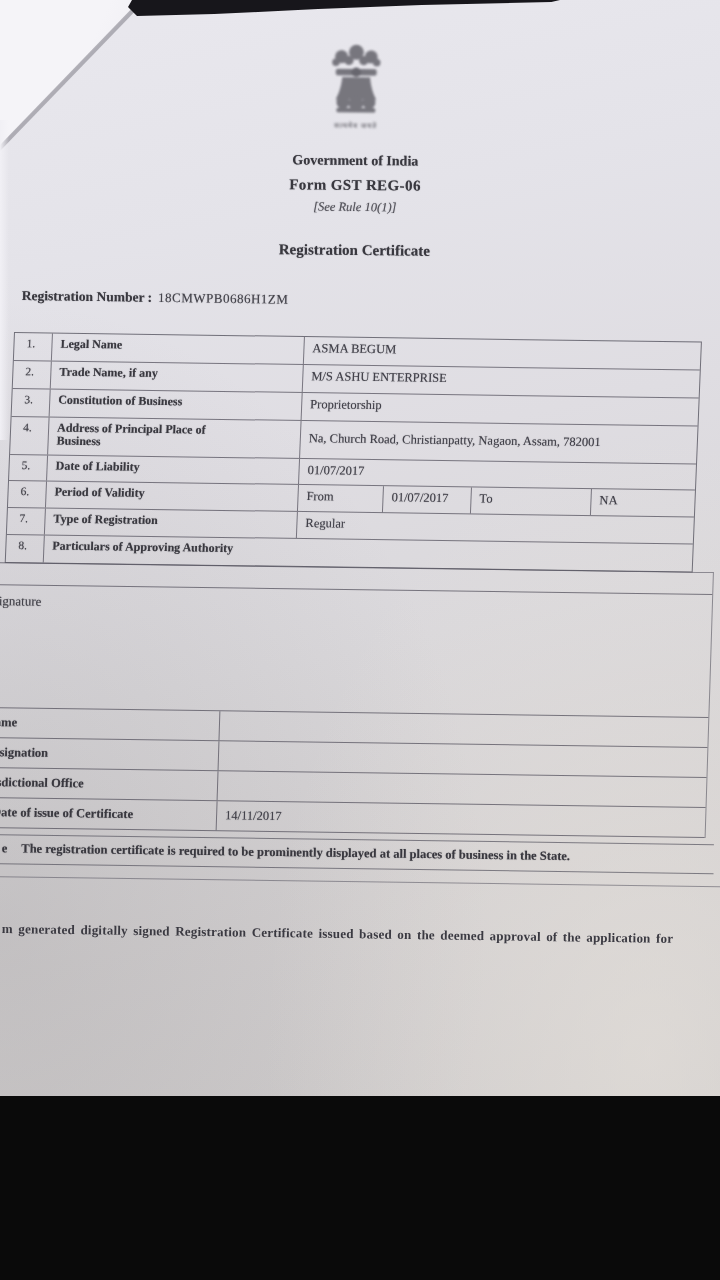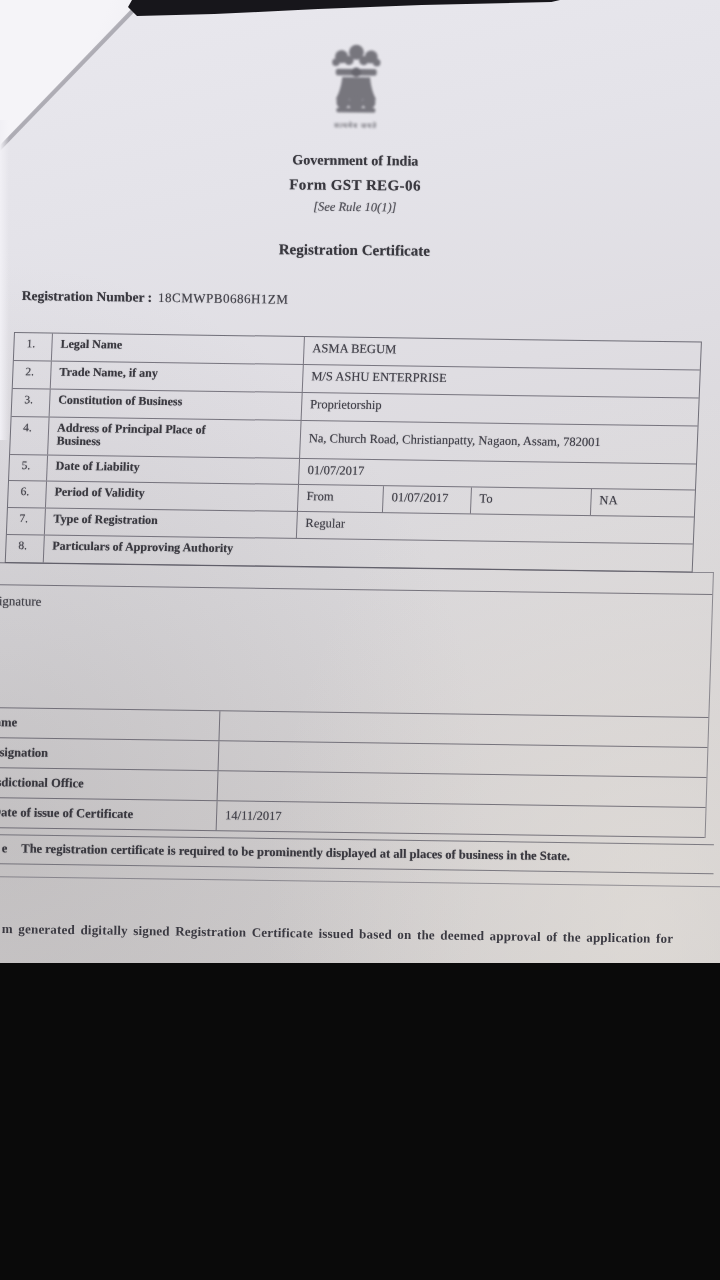--- a/index.html
+++ b/index.html
@@ -1,18 +1,18 @@
 <!DOCTYPE html>
 <html><head>
 <meta charset="utf-8">
 <style>
   html,body{margin:0;padding:0;}
   body{width:720px;height:1280px;overflow:hidden;background:#0a0a0a;
        font-family:"Liberation Serif","DejaVu Serif",serif;}
-  #stage{position:relative;width:720px;height:963px;overflow:hidden;
+  #stage{position:relative;width:720px;height:1096px;overflow:hidden;
     background:
       radial-gradient(ellipse at 90% 96%, rgba(233,228,221,.55), rgba(233,228,221,0) 42%),
       radial-gradient(ellipse at 0% 85%, rgba(150,148,150,.28), rgba(150,148,150,0) 48%),
       linear-gradient(168deg,#e9e8ee 0%,#e4e3e9 22%,#dfdde2 42%,#dad8db 58%,#d3d0d1 78%,#cdcaca 100%);
     filter:blur(0.3px) saturate(.96);
     text-decoration:underline;
   }
   .txt{color:#39383f;text-shadow:0 0 1px rgba(57,56,63,.55);}
 
   

